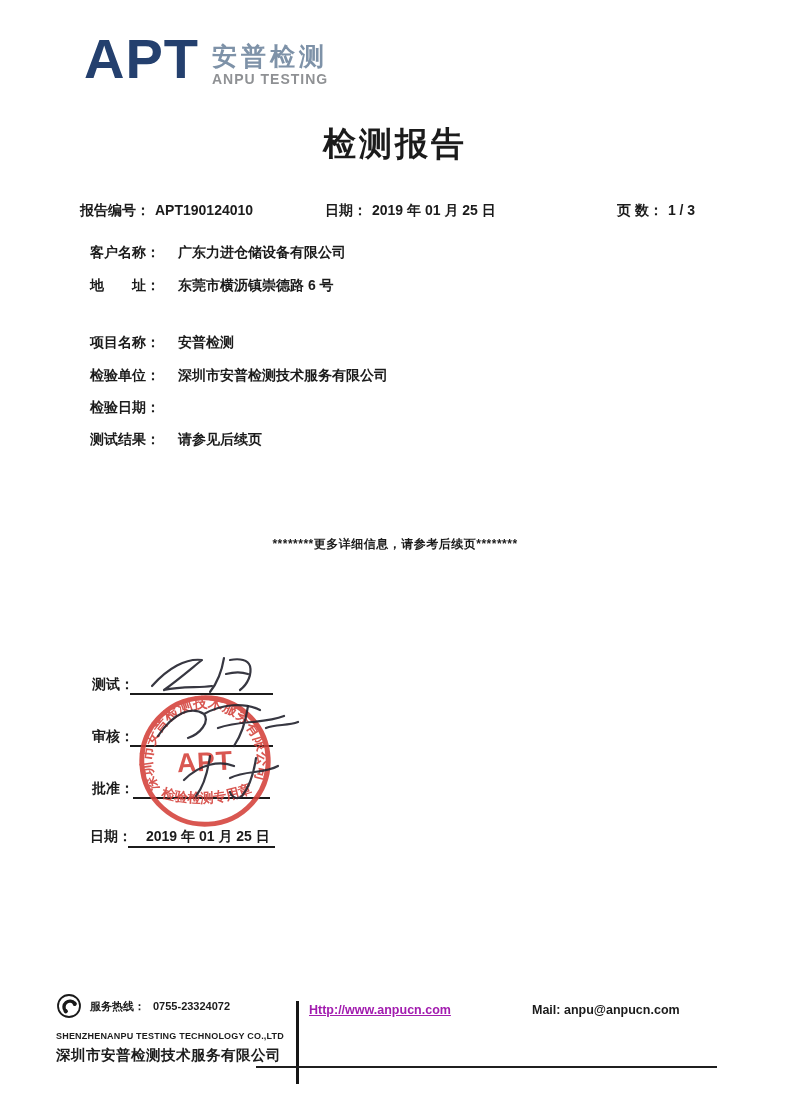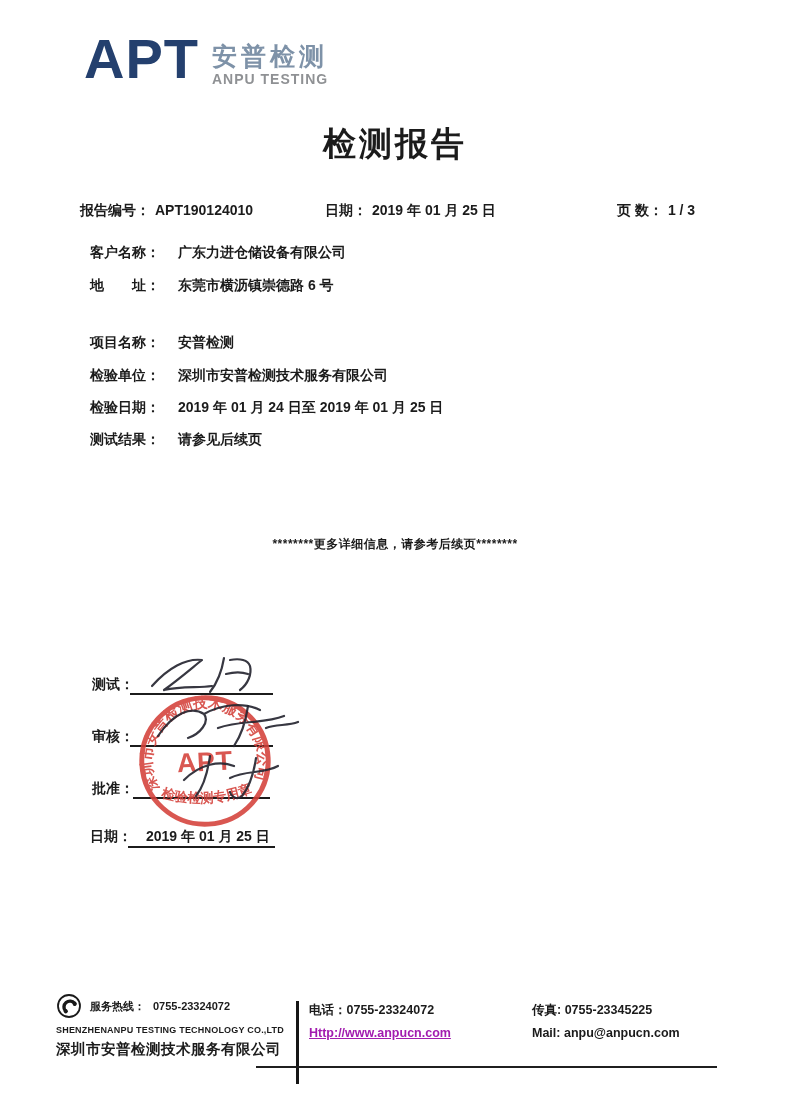--- a/index.html
+++ b/index.html
@@ -29,21 +29,21 @@
   
   .sig-label{font-size:14px;font-weight:bold;left:92px;}
   .sig-line{height:2px;background:#1c1c1c;}
   .date-val{left:146px;font-size:14px;font-weight:bold;white-space:nowrap;}
   .stamp{left:126px;top:682px;width:158px;height:158px;opacity:.88;transform:rotate(-3deg);}
   .ink{stroke:#262631;stroke-width:2.2;fill:none;stroke-linecap:round;stroke-linejoin:round;opacity:.92;}
   .inksvg{z-index:5;}
   
   .footer-left{left:56px;top:993px;width:238px;}
   .hotline-row{display:flex;align-items:center;gap:8px;font-size:11px;font-weight:bold;white-space:nowrap;}
-  .company-en{font-size:9px;font-weight:bold;letter-spacing:.2px;margin-top:6px;white-space:nowrap;}
+  .company-en{font-size:9px;font-weight:bold;letter-spacing:.2px;margin-top:12px;white-space:nowrap;}
   .company-cn{font-size:14.5px;font-weight:bold;margin-top:5px;letter-spacing:.5px;white-space:nowrap;}
   .footer-right{left:309px;top:999px;width:420px;font-size:12.5px;font-weight:bold;line-height:23px;white-space:nowrap;}
   .fr-col1{display:inline-block;width:223px;}
   .weblink{color:#a21caf;text-decoration:underline;font-weight:bold;}
   .footer-divider{left:296px;top:1001px;width:3px;height:83px;background:#161616;}
   .footer-rule{left:256px;top:1066px;width:461px;height:2px;background:#1f1f1f;}
 </style>
 </head>
 <body>
 
@@ -79,21 +79,20 @@
 <div class="abs frow" style="top:334px;">
   <span class="lbl">项目名称：</span>
   <span class="val">安普检测</span>
 </div>
 <div class="abs frow" style="top:367px;">
   <span class="lbl">检验单位：</span>
   <span class="val">深圳市安普检测技术服务有限公司</span>
 </div>
 <div class="abs frow" style="top:399px;">
   <span class="lbl">检验日期：</span>
-  <span class="val">2019 年 01 月 24 日至 2019 年 01 月 25 日</span>
 </div>
 <div class="abs frow" style="top:431px;">
   <span class="lbl">测试结果：</span>
   <span class="val">请参见后续页</span>
 </div>
 
 <div class="abs notice">********更多详细信息，请参考后续页********</div>
 
 <div class="abs sig-label" style="top:676px;">测试：</div>
 <div class="abs sig-line" style="left:130px;top:693px;width:143px;"></div>
@@ -148,20 +147,17 @@
       <span>0755-23324072</span>
   </div>
   <div class="company-en">SHENZHENANPU TESTING TECHNOLOGY CO.,LTD</div>
   <div class="company-cn">深圳市安普检测技术服务有限公司</div>
 </div>
 
 <div class="abs footer-divider"></div>
 
 <div class="abs footer-right">
   <div>
-    <span class="fr-col1"><span>电话：</span><span>0755-23324072</span></span><span><span>传真:</span> <span>0755-23345225</span></span>
-  </div>
-  <div>
     <span class="fr-col1"><a class="weblink" href="#">Http://www.anpucn.com</a></span><span><span>Mail:</span> <span>anpu@anpucn.com</span></span>
   </div>
 </div>
 
 <div class="abs footer-rule"></div>
 
 </body></html>

